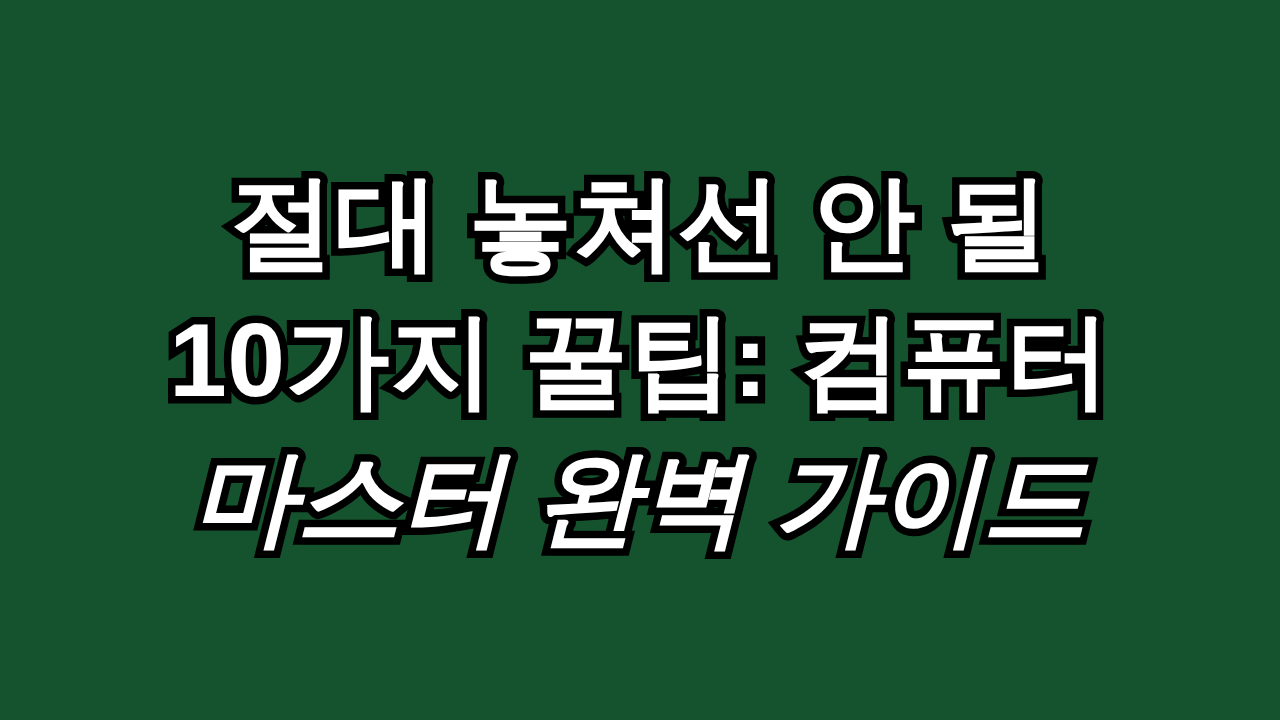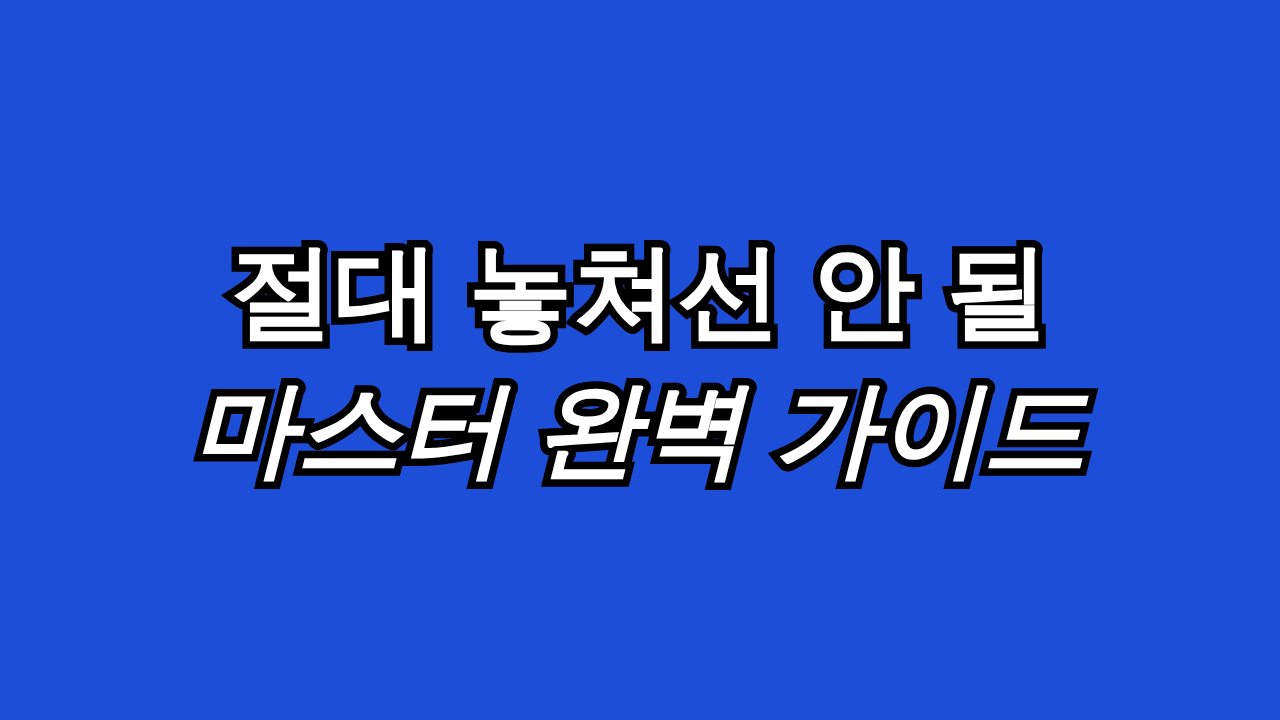--- a/index.html
+++ b/index.html
@@ -51,23 +51,24 @@
        0   -7px 0 #000000,
        5px  5px 0 #000000,
       -5px  5px 0 #000000,
        5px -5px 0 #000000,
       -5px -5px 0 #000000;
   }
 </style>
 </head>
 <body>
 
-<div id="thumbnail-canvas" style="background: #1d4ed8;">
+<div id="thumbnail-canvas" style="background: #14532d;">
 
   <div class="headline-block">
 
     <span class="headline-line" style="color: rgb(255, 255, 255); -webkit-text-stroke-color: rgb(0, 0, 0);">절대 놓쳐선 안 될</span>
 
+    <span class="headline-line" style="color: rgb(255, 255, 255); -webkit-text-stroke-color: rgb(0, 0, 0);">10가지 꿀팁: 컴퓨터</span>
 
     <span class="headline-line" style="color: rgb(255, 255, 255); font-style: italic; -webkit-text-stroke-color: rgb(0, 0, 0);">마스터 완벽 가이드</span>
 
   </div>
 </div>
 
 </body></html>

